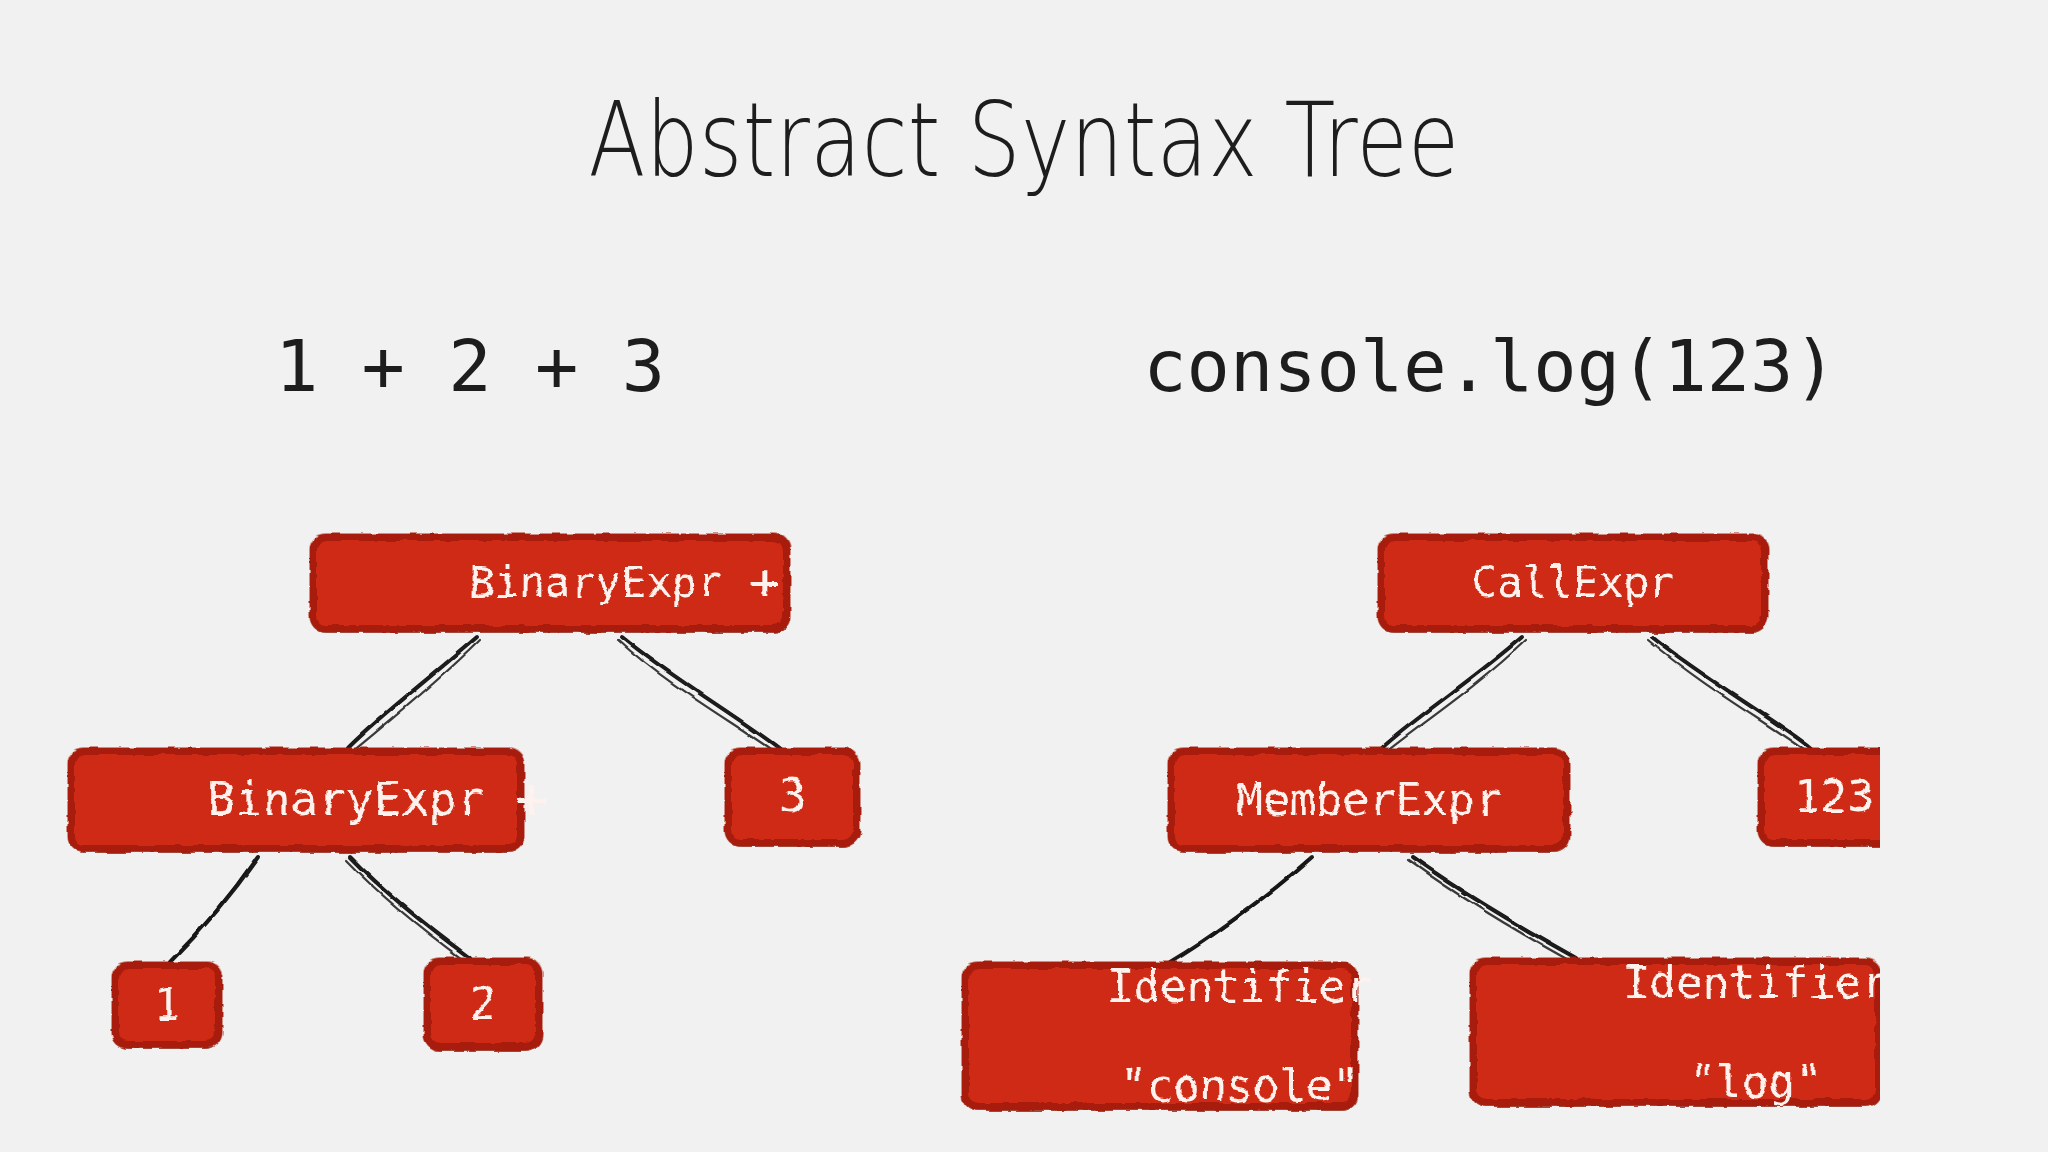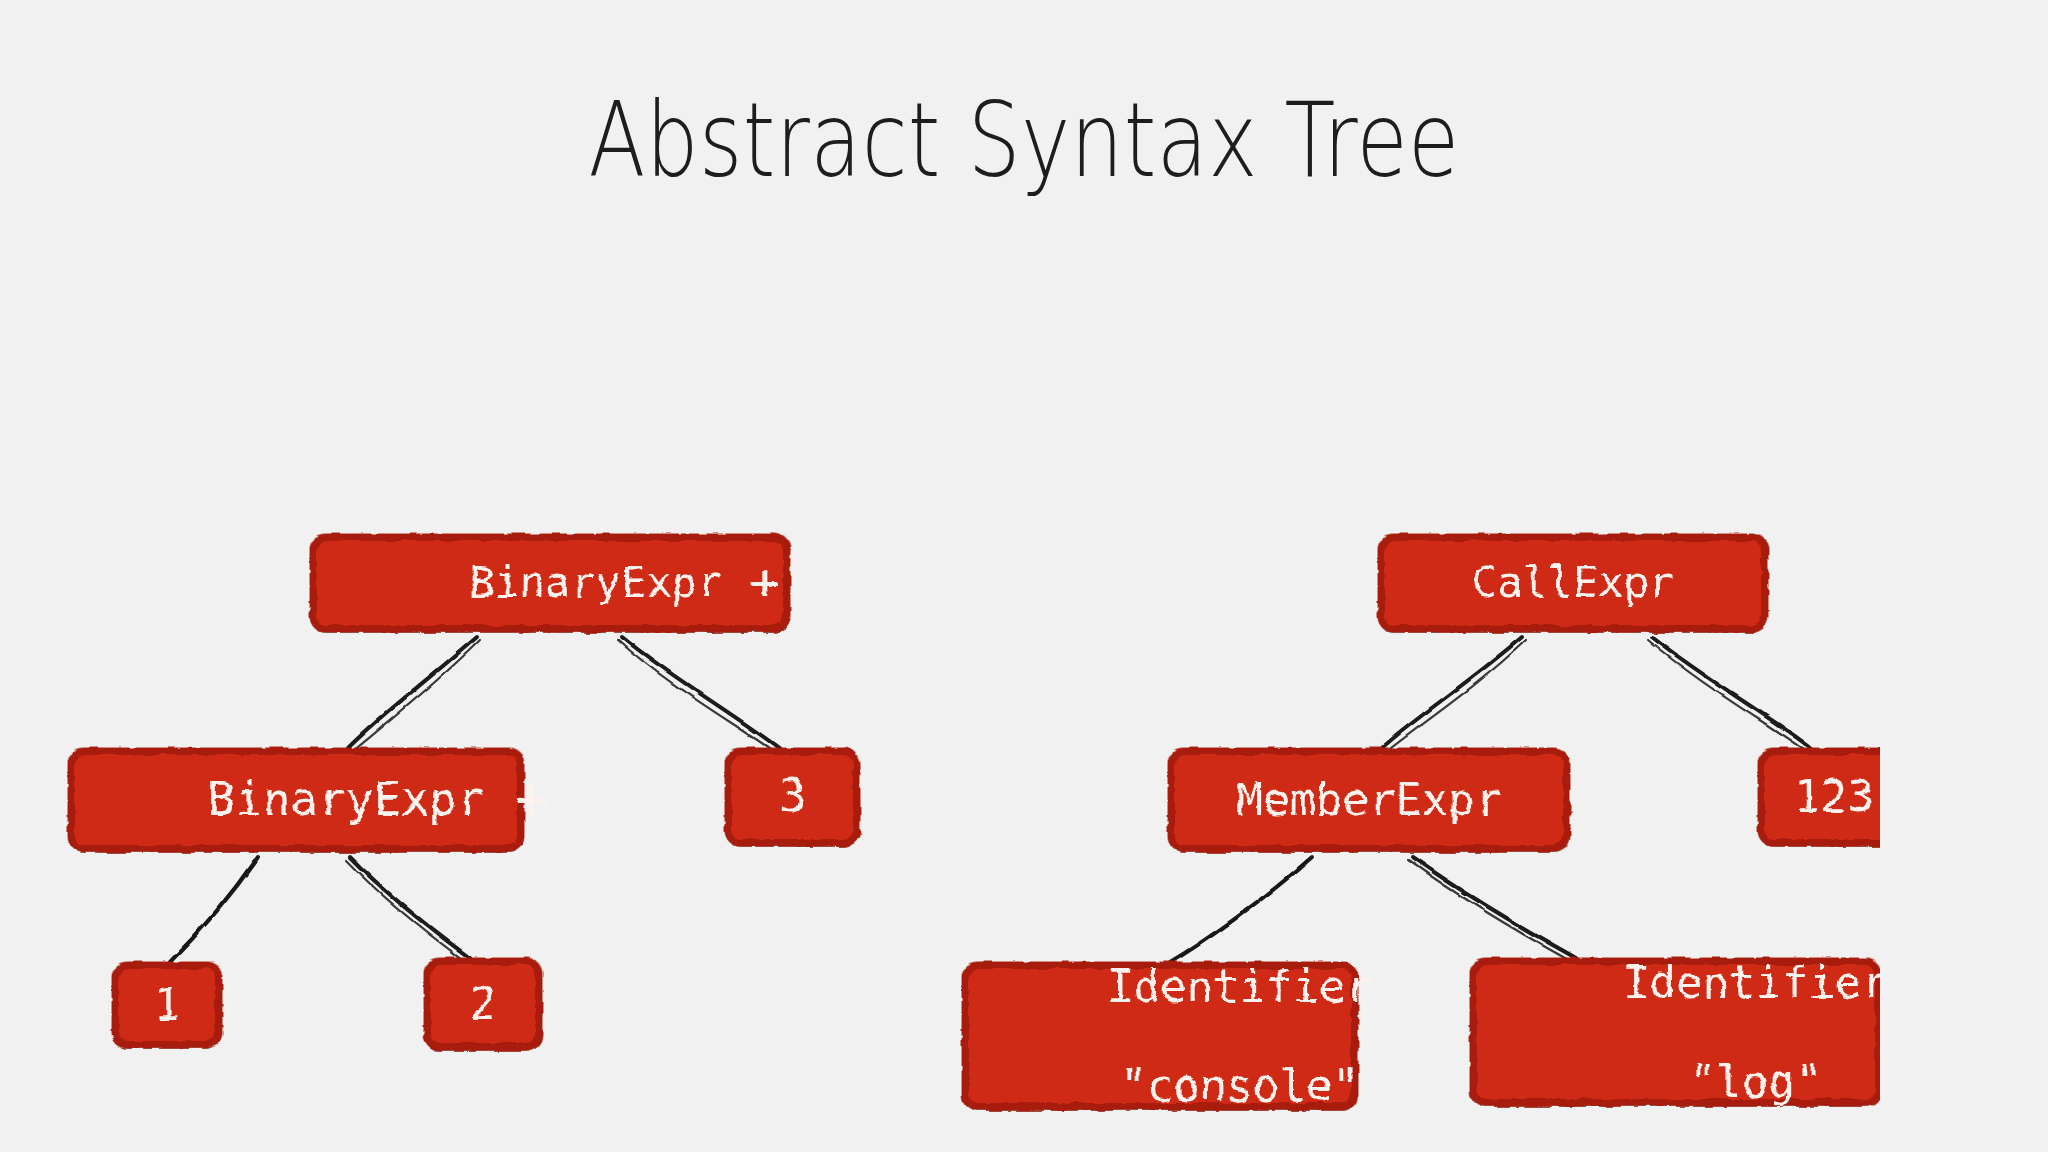--- a/index.html
+++ b/index.html
@@ -98,21 +98,23 @@
   #node-ident-console{ left: 962px;  top: 962px; width: 396px;  height: 148px; font-size: 44px; }
   #node-ident-log    { left: 1470px; top: 958px; width: 412px;  height: 148px; font-size: 44px; }
 </style>
 </head>
 <body>
 
 <div id="stage">
 
   <div id="page-title">Abstract Syntax Tree</div>
 
-
+  <div id="code-left" class="code-caption">1 + 2 + 3</div>
+
+  <div id="code-right" class="code-caption">console.log(123)</div>
 
   <svg id="edge-layer" viewBox="0 0 2048 1152">
     <defs>
       <filter id="roughen" x="-6%" y="-14%" width="112%" height="128%">
         <feTurbulence type="fractalNoise" baseFrequency="0.055 0.09" numOctaves="3" seed="7" result="noise"></feTurbulence>
         <feDisplacementMap in="SourceGraphic" in2="noise" scale="5" xChannelSelector="R" yChannelSelector="G"></feDisplacementMap>
       </filter>
       <filter id="roughline" x="-12%" y="-12%" width="124%" height="124%">
         <feTurbulence type="fractalNoise" baseFrequency="0.03 0.05" numOctaves="2" seed="3" result="n"></feTurbulence>
         <feDisplacementMap in="SourceGraphic" in2="n" scale="3.5" xChannelSelector="R" yChannelSelector="G"></feDisplacementMap>

